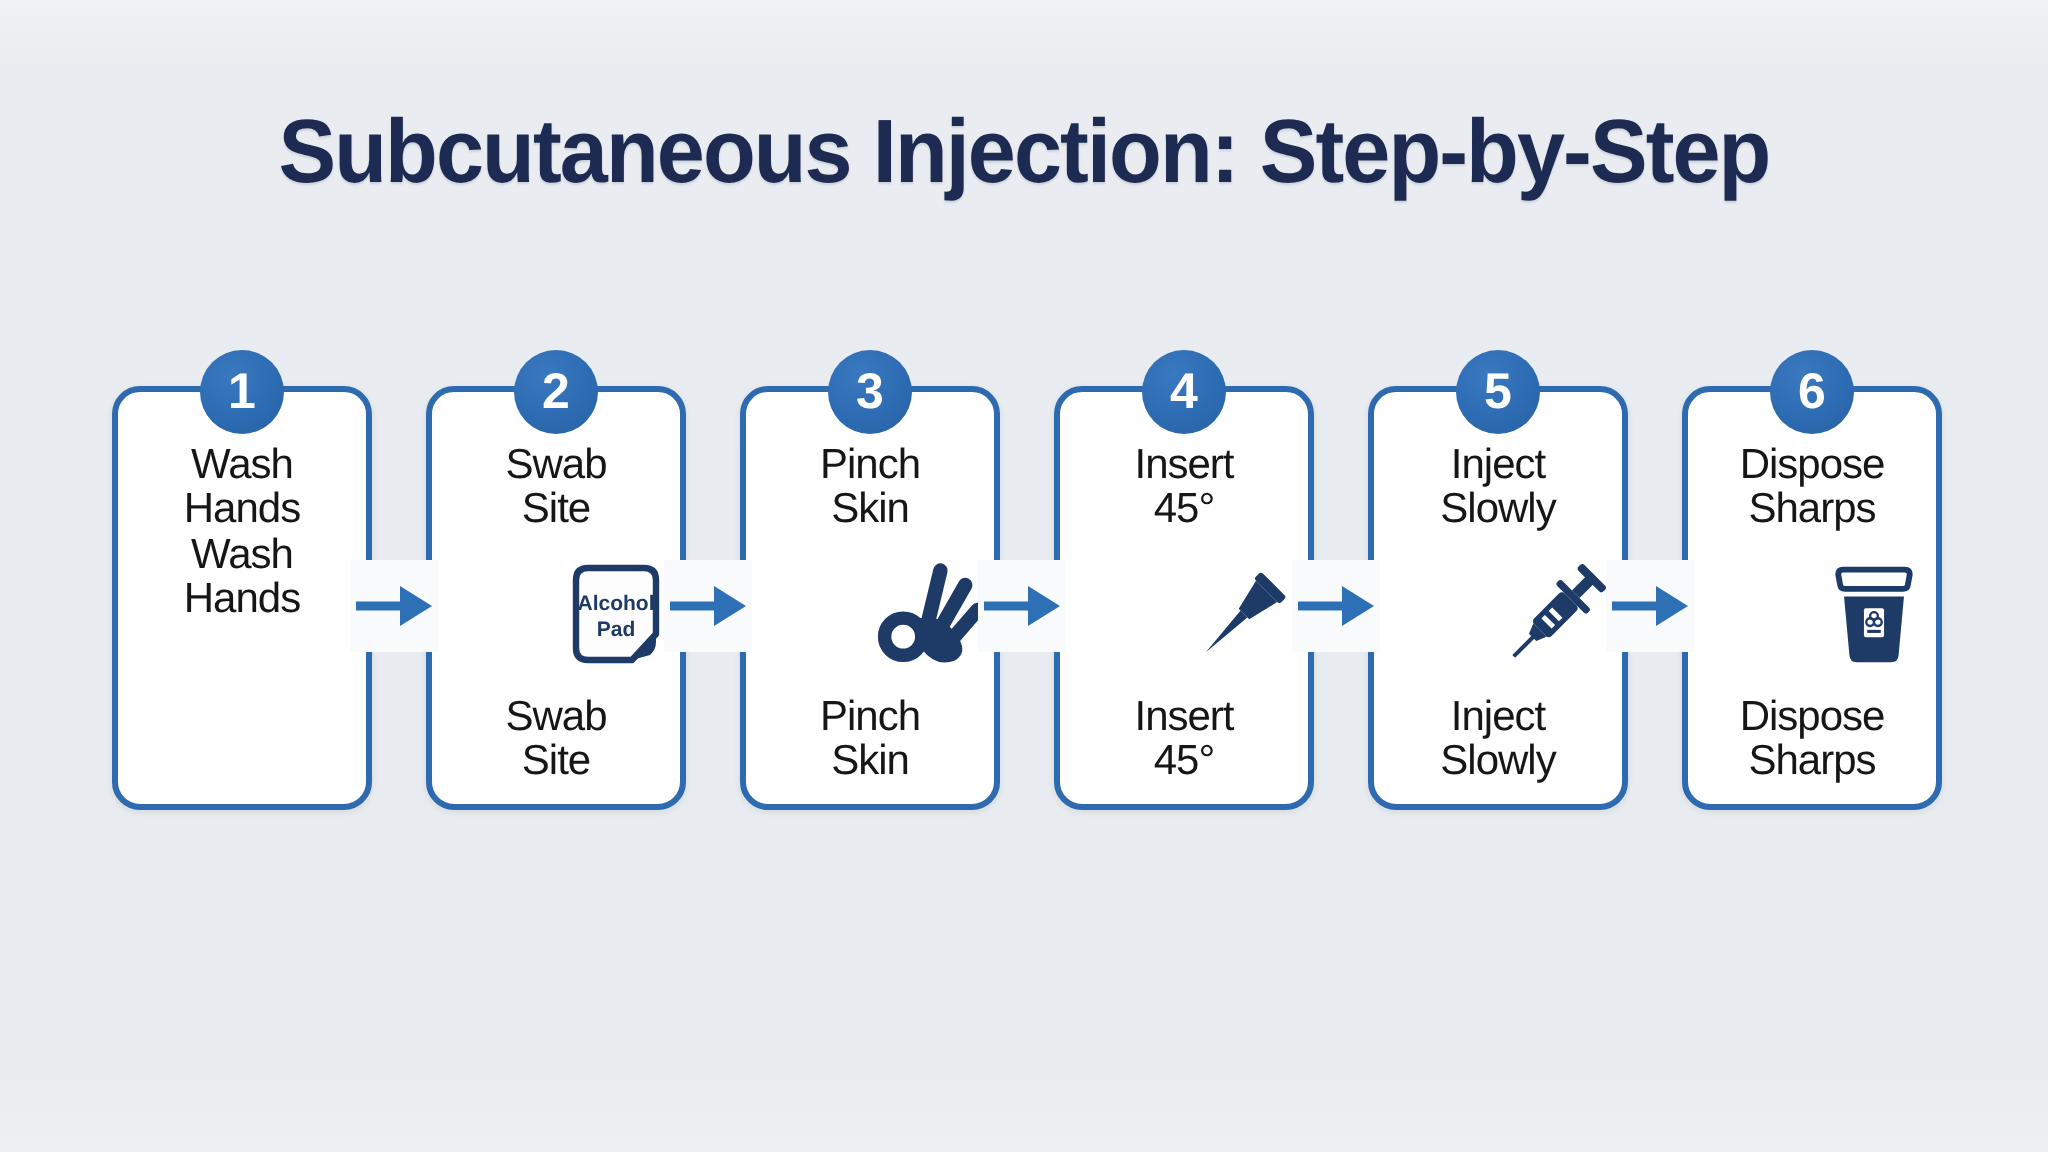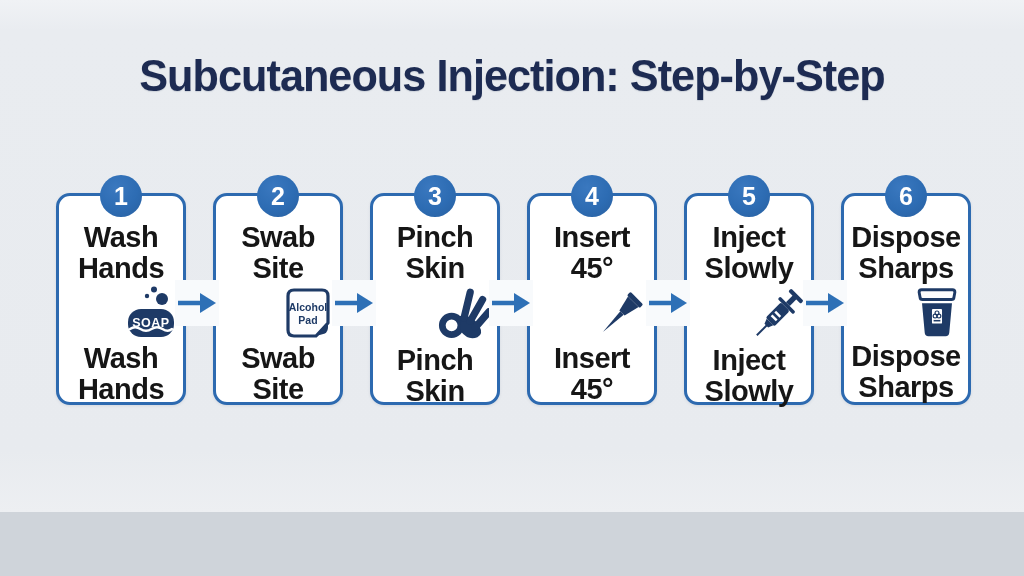--- a/index.html
+++ b/index.html
@@ -1,17 +1,17 @@
 <!DOCTYPE html>
 <html><head>
 <meta charset="utf-8">
 <style>
   html,body{margin:0;padding:0;background:#cfd4da;}
   .canvas{
-    position:relative;width:1024px;height:512px;overflow:hidden;
+    position:relative;width:1024px;height:576px;overflow:hidden;
     background:linear-gradient(180deg,#f0f2f5 0%,#e9ecf0 6%,#e8ebef 88%,#edeff2 100%);
     font-family:"Liberation Sans","DejaVu Sans",sans-serif;
   }
   .title{
     position:absolute;top:50px;left:0;width:1024px;text-align:center;
     font-size:45px;font-weight:700;color:#1d2b52;letter-spacing:-1px;
     transform:scaleX(0.96);transform-origin:center;
     text-shadow:0 1px 1px rgba(120,130,150,0.25);
   }
   .row{
@@ -26,21 +26,21 @@
     box-shadow:0 1px 3px rgba(40,60,90,0.10);
   }
   .badge{
     position:absolute;top:-21px;left:50%;transform:translateX(-50%);
     width:42px;height:42px;border-radius:50%;
     background:radial-gradient(circle at 38% 30%,#3a78bf 0%,#2d6cb3 55%,#285f9f 100%);
     color:#ffffff;font-size:25px;font-weight:700;
     display:flex;align-items:center;justify-content:center;z-index:6;
   }
   .step-label{
-    color:#161616;font-size:29px;font-weight:700;line-height:1.06;
+    color:#161616;font-size:21px;font-weight:400;line-height:1.06;
     letter-spacing:-0.5px;text-align:center;
   }
   .icon-wrap{flex:1;display:flex;align-items:center;justify-content:flex-end;width:100%;}
   .icon-wrap svg{display:block;}
   .arrow-band{
     position:absolute;top:84px;right:-36px;width:44px;height:46px;
     background:#f8fafc;z-index:5;
     display:flex;align-items:center;justify-content:center;
   }
   .pad-text{font-family:"Liberation Sans","DejaVu Sans",sans-serif;}
@@ -52,30 +52,20 @@
 
   <div class="title">Subcutaneous Injection: Step-by-Step</div>
 
   <div class="row">
 
     <div class="card">
       <div class="badge">1</div>
       <div class="step-label top">
         <div>Wash</div>
         <div>Hands</div>
-      </div>
-      <div class="icon-wrap">
-        <svg width="60" height="60" viewBox="0 0 60 60">
-          <circle cx="33" cy="6.5" r="3" fill="#1e3a66"></circle>
-          <circle cx="41" cy="16" r="6" fill="#1e3a66"></circle>
-          <circle cx="26" cy="13" r="2.2" fill="#1e3a66"></circle>
-          <rect x="7" y="26" width="46" height="28" rx="13" fill="#1e3a66"></rect>
-          <path d="M9 46 Q14 42.5 19.5 46 Q25 49.5 30.5 46 Q36 42.5 41.5 46 Q47 49.5 51 46" stroke="#ffffff" stroke-width="2.4" fill="none" stroke-linecap="round"></path>
-          <text x="30" y="43.5" font-size="12.5" font-weight="bold" fill="#ffffff" text-anchor="middle" letter-spacing="0.5" class="pad-text">SOAP</text>
-        </svg>
       </div>
       <div class="step-label bottom">
         <div>Wash</div>
         <div>Hands</div>
       </div>
       <div class="arrow-band">
         <svg width="44" height="28" viewBox="0 0 44 28">
           <line x1="3" y1="14" x2="27" y2="14" stroke="#2e70b6" stroke-width="4.5"></line>
           <polygon points="25,4 41,14 25,24" fill="#2e70b6"></polygon>
         </svg>

